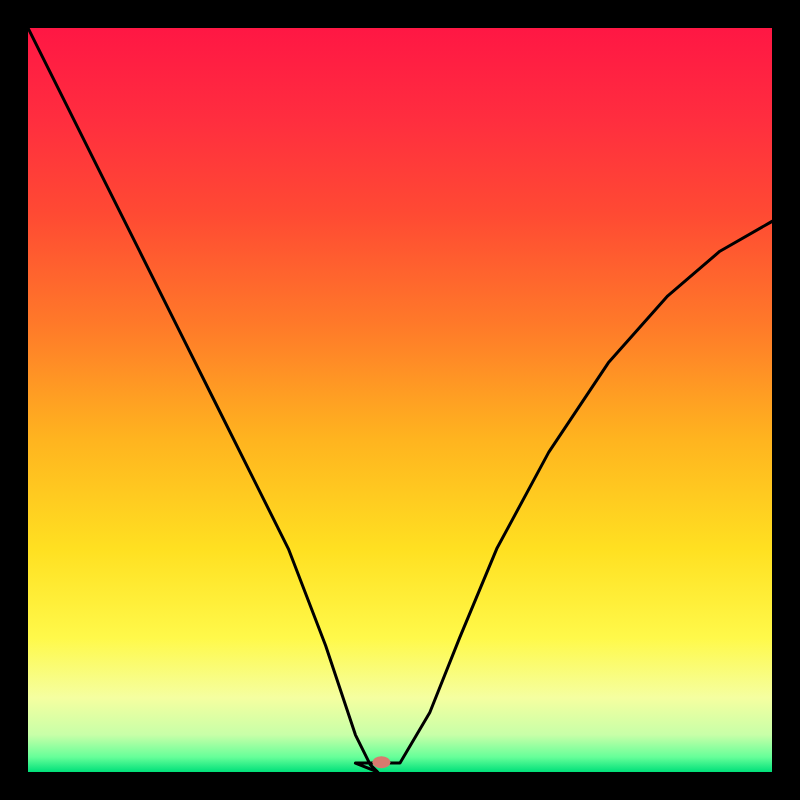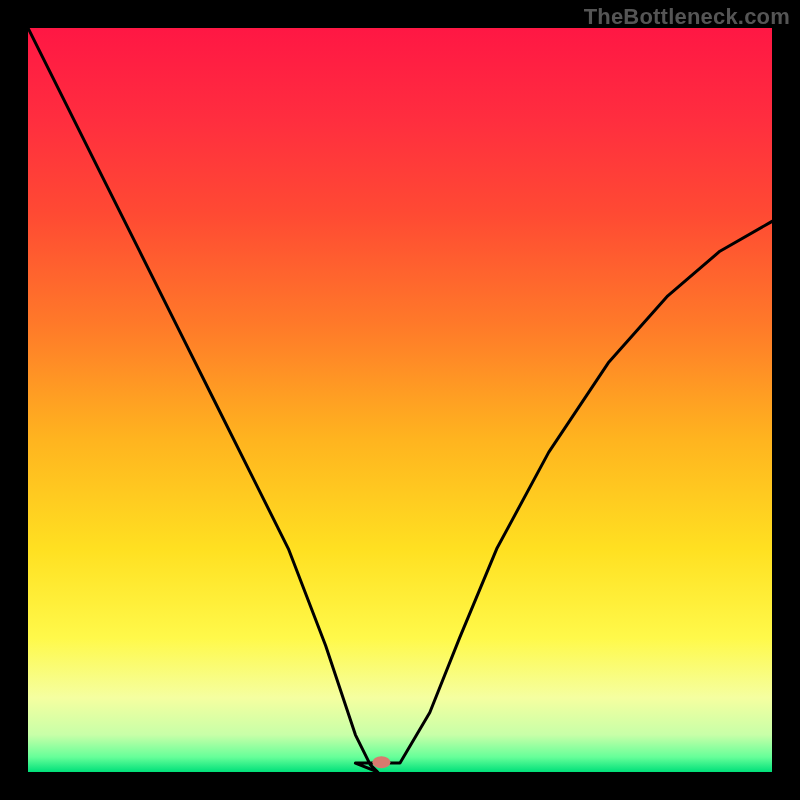--- a/index.html
+++ b/index.html
@@ -33,21 +33,20 @@
     left: 28px;
     width: 744px;
     height: 744px;
     z-index: 1;
   }
 </style>
 </head>
 <body>
 
 <div class="frame">
-  <div class="watermark">TheBottleneck.com</div>
   <svg class="plot" viewBox="0 0 744 744">
     <defs>
       <linearGradient id="bg-grad" x1="0" y1="0" x2="0" y2="1">
           <stop offset="0%" stop-color="#ff1744"></stop>
           <stop offset="12%" stop-color="#ff2d3f"></stop>
           <stop offset="25%" stop-color="#ff4a33"></stop>
           <stop offset="40%" stop-color="#ff7a29"></stop>
           <stop offset="55.00000000000001%" stop-color="#ffb31f"></stop>
           <stop offset="70%" stop-color="#ffe021"></stop>
           <stop offset="82%" stop-color="#fff94a"></stop>

